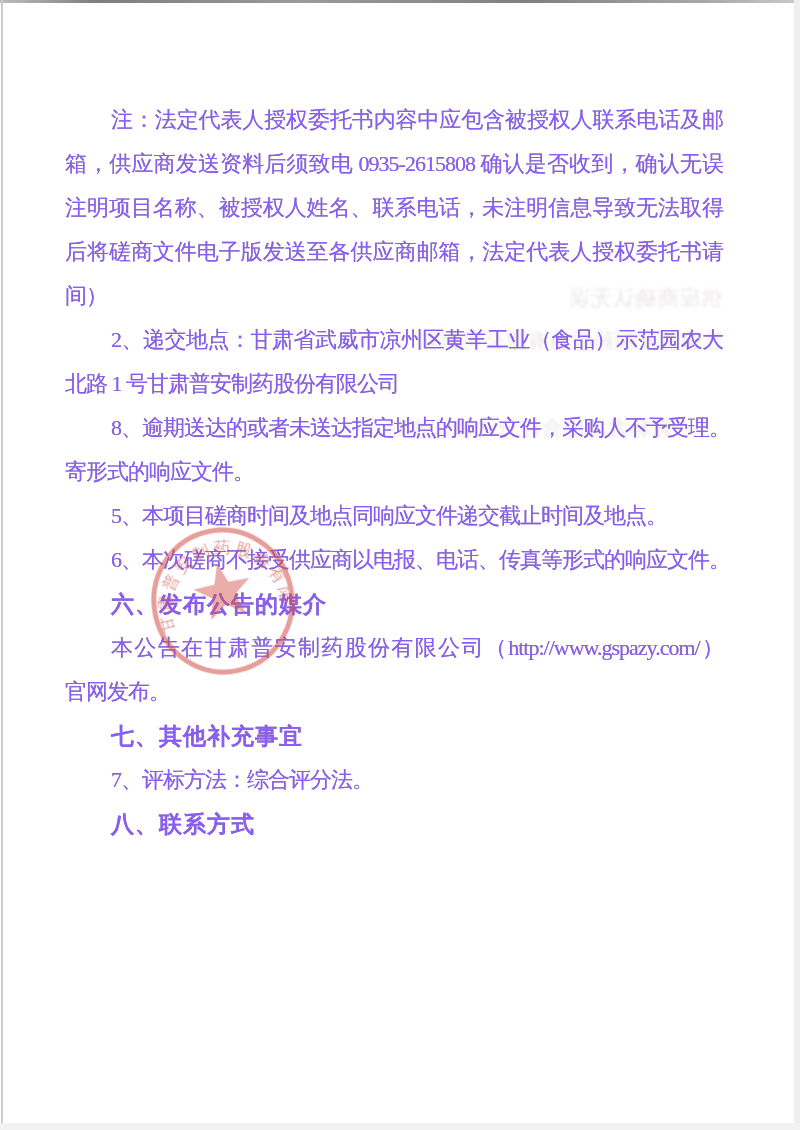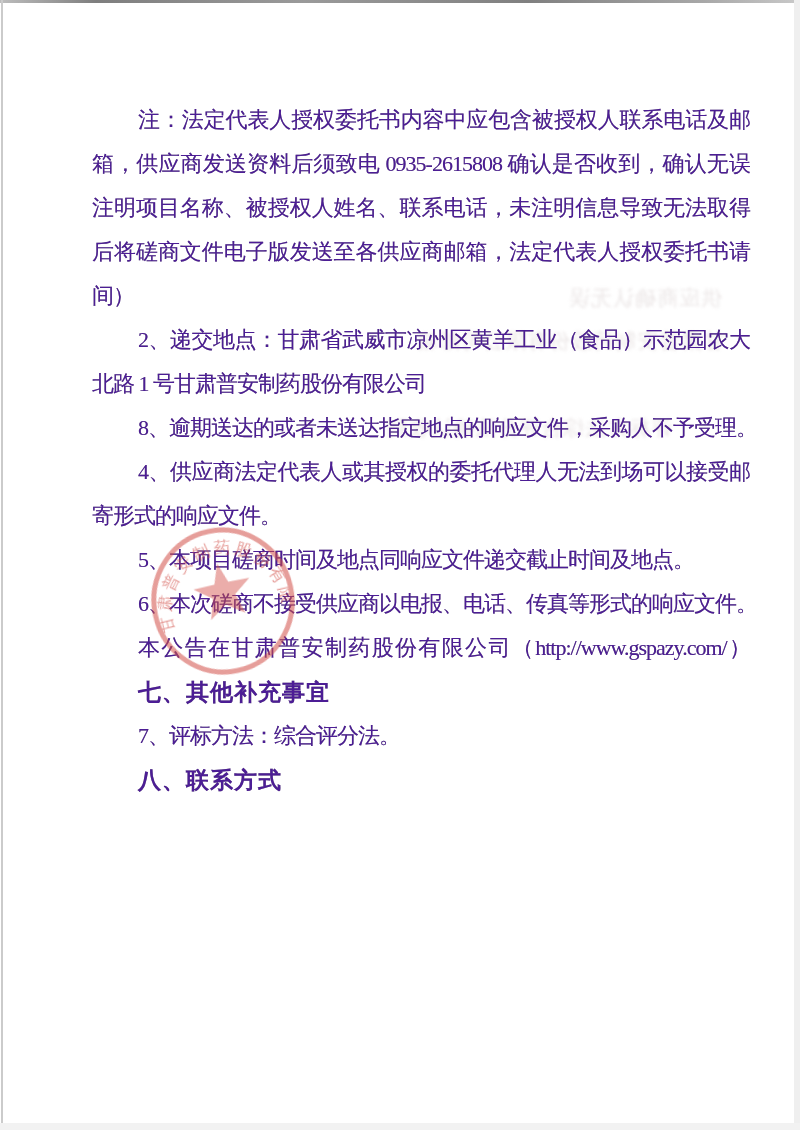--- a/index.html
+++ b/index.html
@@ -9,21 +9,21 @@
     font-family:"Liberation Serif","DejaVu Serif",serif;
   }
   
   .edge-top{position:absolute;left:0;top:0;width:800px;height:3px;
     background:linear-gradient(90deg,#bdbdbd,#7e7e7e 12%,#9a9a9a 38%,#808080 66%,#a8a8a8 88%,#c9c9c9);}
   .edge-left{position:absolute;left:1px;top:0;width:2px;height:1130px;background:#cbcbcb;}
   .edge-right{position:absolute;right:0;top:0;width:6px;height:1130px;background:#efefef;}
   .edge-bottom{position:absolute;left:0;bottom:0;width:800px;height:7px;background:#f2f2f2;}
 
   
-  .doc{position:absolute;left:92px;top:98px;width:658px;color:#4c1d95;}
+  .doc{position:absolute;left:65px;top:98px;width:658px;color:#8b5cf6;}
   .line{
     width:658px;height:44px;line-height:44px;font-size:22px;
     letter-spacing:-1px;white-space:nowrap;box-sizing:border-box;
     text-shadow:0 0 0.5px rgba(50,50,50,0.55);
   }
   .indent{padding-left:46px;}
   .just{text-align:justify;text-align-last:justify;white-space:normal;}
   .heading{
     font-family:"Liberation Sans","DejaVu Sans",sans-serif;
     font-weight:700;font-size:23px;letter-spacing:1px;
@@ -62,26 +62,27 @@
 <div class="doc">
   <div class="line indent just">注：法定代表人授权委托书内容中应包含被授权人联系电话及邮</div>
   <div class="line just">箱，供应商发送资料后须致电 0935-2615808 确认是否收到，确认无误</div>
   <div class="line just">注明项目名称、被授权人姓名、联系电话，未注明信息导致无法取得</div>
   <div class="line just">后将磋商文件电子版发送至各供应商邮箱，法定代表人授权委托书请</div>
 
   <div class="line">间）</div>
   <div class="line indent just">2、递交地点：甘肃省武威市凉州区黄羊工业（食品）示范园农大</div>
   <div class="line">北路 1 号甘肃普安制药股份有限公司</div>
   <div class="line indent">8、逾期送达的或者未送达指定地点的响应文件，采购人不予受理。</div>
-  <div class="line indent just">4、供应商法定代表人或其授权的委托代理人无法到场可以接受邮</div>
   <div class="line">寄形式的响应文件。</div>
   <div class="line indent">5、本项目磋商时间及地点同响应文件递交截止时间及地点。</div>
   <div class="line indent">6、本次磋商不接受供应商以电报、电话、传真等形式的响应文件。</div>
 
+  <div class="line indent heading">六、发布公告的媒介</div>
   <div class="line indent just">本公告在甘肃普安制药股份有限公司（http://www.gspazy.com/）</div>
+  <div class="line">官网发布。</div>
 
   <div class="line indent heading">七、其他补充事宜</div>
   <div class="line indent">7、评标方法：综合评分法。</div>
 
   <div class="line indent heading">八、联系方式</div>
 </div>
 
 <div class="stamp">
   <svg width="150" height="152" viewBox="0 0 150 152">
     <ellipse cx="75" cy="76" rx="69" ry="71" fill="none" stroke="#d24f48" stroke-width="5"></ellipse>

